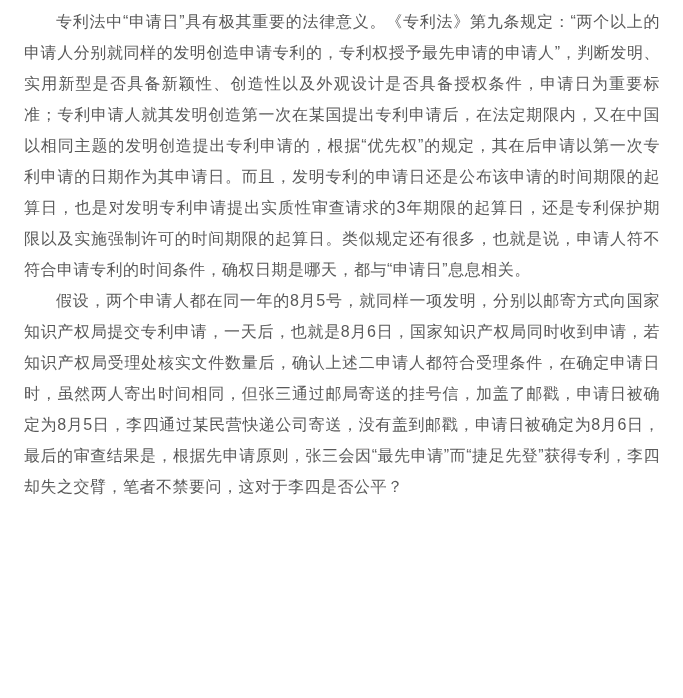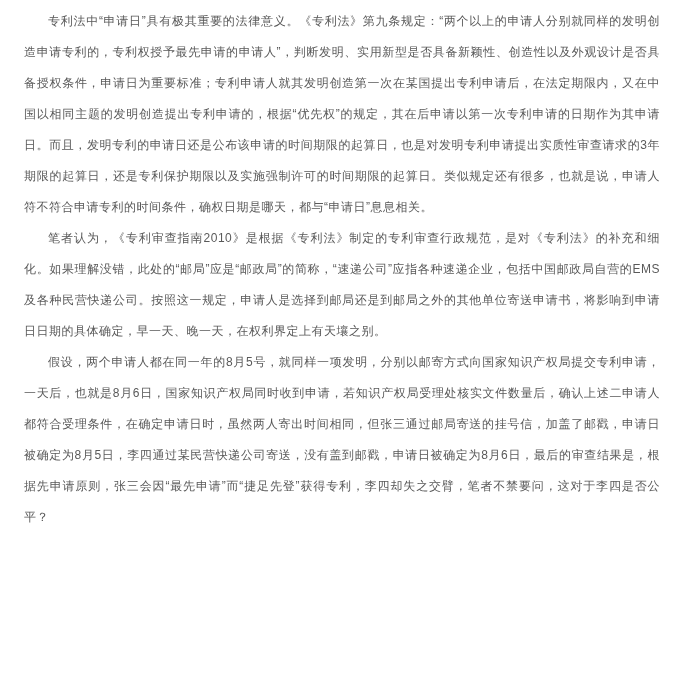--- a/index.html
+++ b/index.html
@@ -12,34 +12,33 @@
     height: 698px;
     box-sizing: border-box;
     overflow: hidden;
   }
   .article {
     box-sizing: border-box;
     width: 683px;
     height: 698px;
     padding: 6px 23px 16px 24px;
     font-family: "Liberation Sans", "DejaVu Sans", sans-serif;
-    font-size: 12px;
+    font-size: 16px;
     line-height: 31px;
     color: #595959;
     text-align: justify;
     text-justify: inter-ideograph;
     letter-spacing: 0.5px;
   }
   .article p {
     margin: 0;
     padding: 0;
     text-indent: 2em;
     word-break: break-all;
   }
 </style>
 </head>
 <body>
 
 <div class="article">
   <p>专利法中“申请日”具有极其重要的法律意义。《专利法》第九条规定：“两个以上的申请人分别就同样的发明创造申请专利的，专利权授予最先申请的申请人”，判断发明、实用新型是否具备新颖性、创造性以及外观设计是否具备授权条件，申请日为重要标准；专利申请人就其发明创造第一次在某国提出专利申请后，在法定期限内，又在中国以相同主题的发明创造提出专利申请的，根据“优先权”的规定，其在后申请以第一次专利申请的日期作为其申请日。而且，发明专利的申请日还是公布该申请的时间期限的起算日，也是对发明专利申请提出实质性审查请求的3年期限的起算日，还是专利保护期限以及实施强制许可的时间期限的起算日。类似规定还有很多，也就是说，申请人符不符合申请专利的时间条件，确权日期是哪天，都与“申请日”息息相关。</p>
-  <p>笔者认为，《专利审查指南2010》是根据《专利法》制定的专利审查行政规范，是对《专利法》的补充和细化。如果理解没错，此处的“邮局”应是“邮政局”的简称，“速递公司”应指各种速递企业，包括中国邮政局自营的EMS及各种民营快递公司。按照这一规定，申请人是选择到邮局还是到邮局之外的其他单位寄送申请书，将影响到申请日日期的具体确定，早一天、晚一天，在权利界定上有天壤之别。</p>
   <p>假设，两个申请人都在同一年的8月5号，就同样一项发明，分别以邮寄方式向国家知识产权局提交专利申请，一天后，也就是8月6日，国家知识产权局同时收到申请，若知识产权局受理处核实文件数量后，确认上述二申请人都符合受理条件，在确定申请日时，虽然两人寄出时间相同，但张三通过邮局寄送的挂号信，加盖了邮戳，申请日被确定为8月5日，李四通过某民营快递公司寄送，没有盖到邮戳，申请日被确定为8月6日，最后的审查结果是，根据先申请原则，张三会因“最先申请”而“捷足先登”获得专利，李四却失之交臂，笔者不禁要问，这对于李四是否公平？</p>
 </div>
 
 </body></html>

